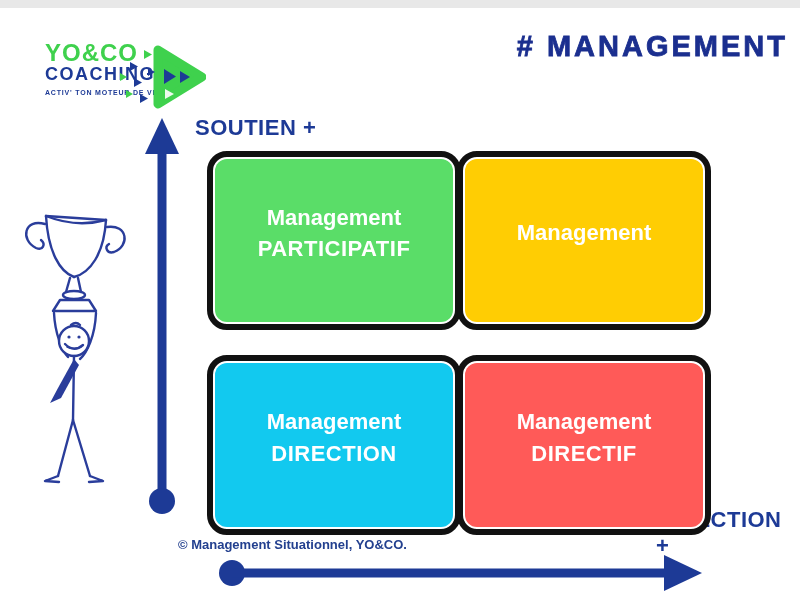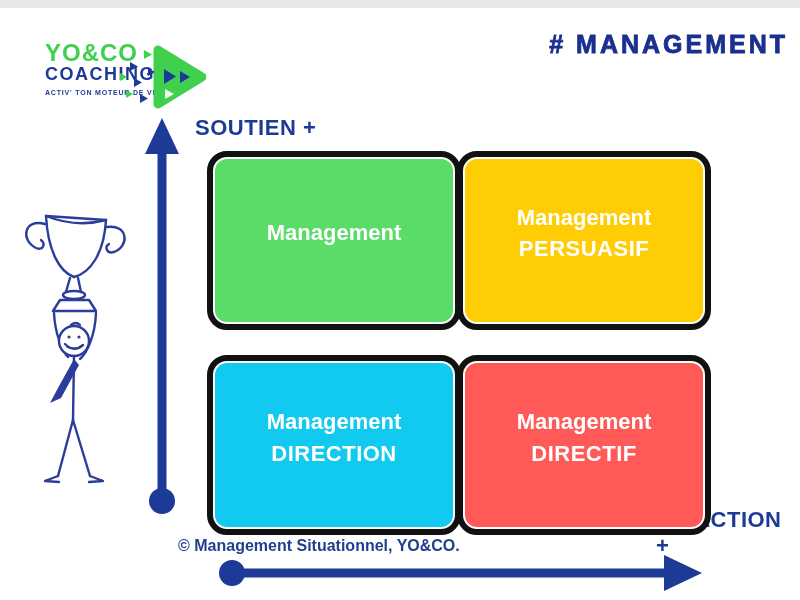--- a/index.html
+++ b/index.html
@@ -13,21 +13,21 @@
   
   .logo { position:absolute; left:45px; top:32px; }
   .logo-brand { font-size:24px; font-weight:900; color:#3fd14d; letter-spacing:1px; line-height:1.05; }
   .logo-sub { font-size:18px; font-weight:900; color:#1d3a96; letter-spacing:1.5px; line-height:1.1; }
   .logo-tagline { font-size:7px; font-weight:700; color:#1d3a96; letter-spacing:0.8px; margin-top:4px; }
   .logo-mark { position:absolute; left:118px; top:32px; }
 
   
   .title {
     position:absolute; right:12px; top:22px; text-align:right;
-    font-size:25px; font-weight:900; color:#1b2f8f; letter-spacing:3px;
+    font-size:29px; font-weight:900; color:#1b2f8f; letter-spacing:3px;
     line-height:1.12; -webkit-text-stroke:0.8px #1b2f8f;
   }
 
   
   .axis-svg { position:absolute; }
   .y-axis { left:128px; top:110px; }
   .x-axis { left:215px; top:546px; }
   .axis-label { position:absolute; font-weight:800; color:#1d3a96; font-size:22px; letter-spacing:0.5px; }
   .y-axis-label { left:195px; top:107px; }
   .x-axis-label { left:656px; top:499px; }
@@ -49,21 +49,21 @@
   .quad-tr { left:457px; top:143px; }
   .quad-bl { left:207px; top:347px; height:180px; }
   .quad-br { left:457px; top:347px; height:180px; }
 
   
   .stickman { position:absolute; left:10px; top:196px; }
 
   
   .copyright {
     position:absolute; left:178px; top:529px;
-    font-size:16px; font-weight:700; color:#23408f;
+    font-size:13px; font-weight:700; color:#23408f;
   }
 </style>
 </head>
 <body>
 
 <div class="canvas">
 
   <div class="logo">
     <div class="logo-brand">YO&amp;CO</div>
     <div class="logo-sub">COACHING</div>
@@ -97,26 +97,26 @@
   <svg class="axis-svg x-axis" width="500" height="42" viewBox="0 0 500 42">
     <circle cx="17" cy="19" r="13" fill="#1d3a96"></circle>
     <line x1="17" y1="19" x2="452" y2="19" stroke="#1d3a96" stroke-width="9"></line>
     <polygon points="487,19 449,1 449,37" fill="#1d3a96"></polygon>
   </svg>
   <div class="axis-label x-axis-label">DIRECTION +</div>
 
   <div class="quad quad-tl">
     <div class="quad-inner" style="background-color: rgb(90, 221, 104);">
       <div class="quad-line1">Management</div>
+      <div class="quad-line2">PARTICIPATIF</div>
     </div>
   </div>
   <div class="quad quad-tr">
     <div class="quad-inner" style="background-color: rgb(255, 205, 3);">
       <div class="quad-line1">Management</div>
-      <div class="quad-line2">PERSUASIF</div>
     </div>
   </div>
   <div class="quad quad-bl">
     <div class="quad-inner" style="background-color: rgb(18, 201, 239);">
       <div class="quad-line1">Management</div>
       <div class="quad-line2">DIRECTION</div>
     </div>
   </div>
   <div class="quad quad-br">
     <div class="quad-inner" style="background-color: rgb(255, 90, 88);">

